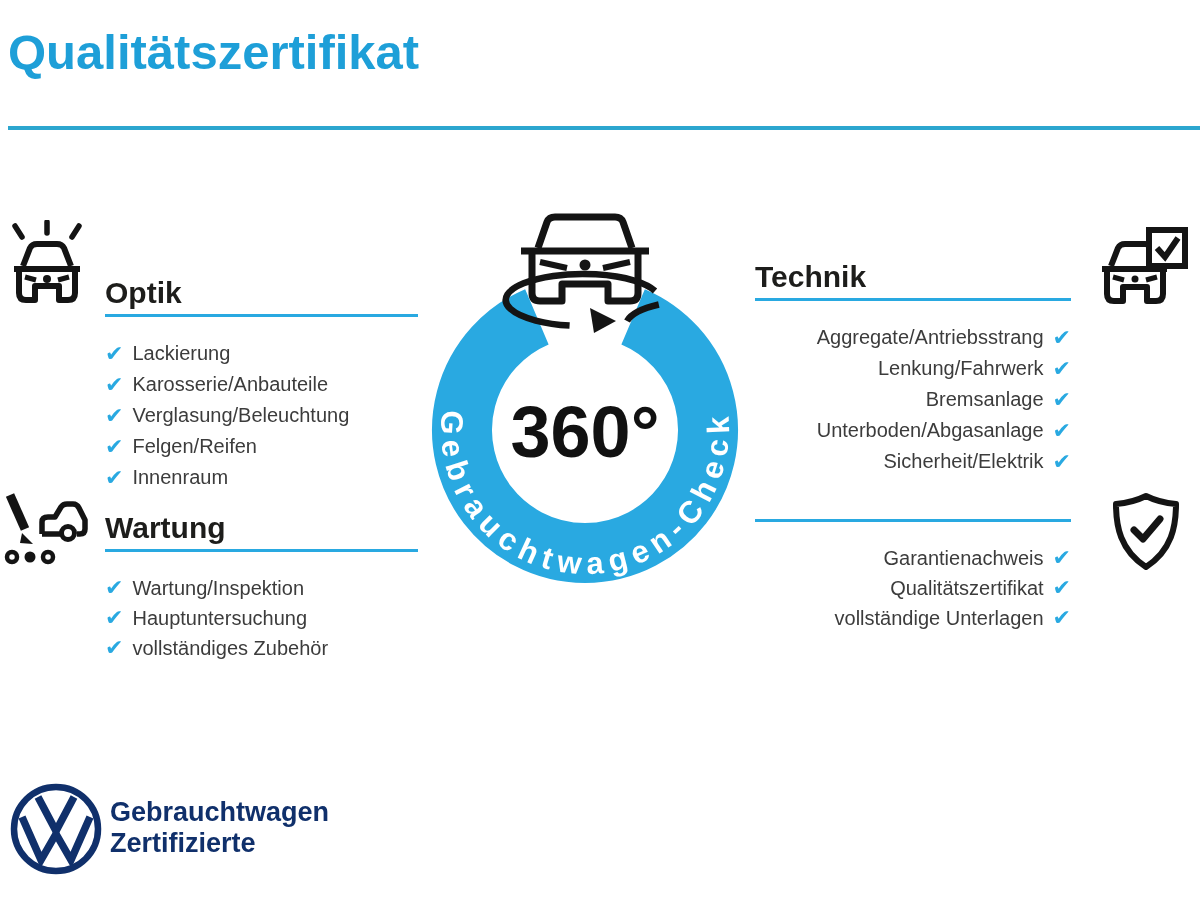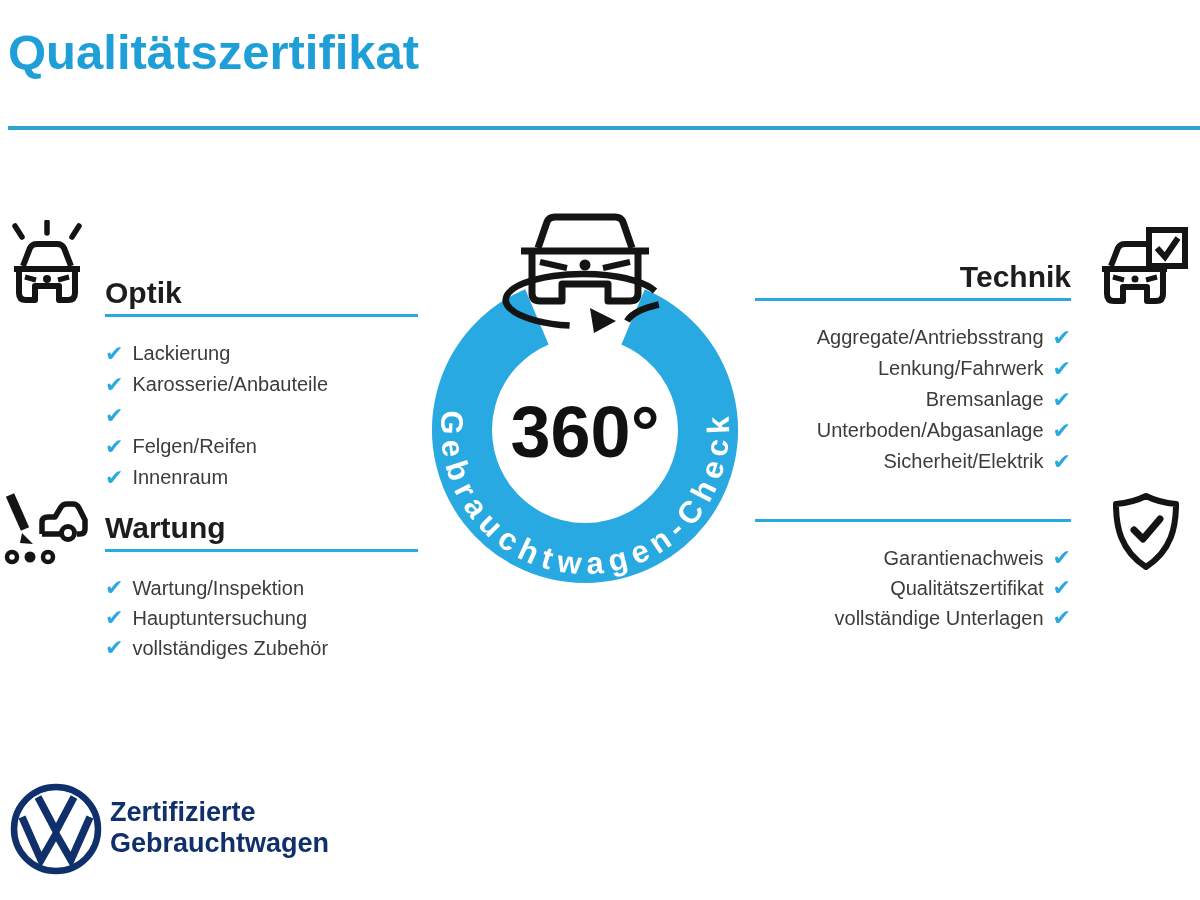--- a/index.html
+++ b/index.html
@@ -21,21 +21,21 @@
   .sec .rule{height:3px;background:#29A9E1;margin-top:6px;}
   .sec ul{list-style:none;margin:21px 0 0 0;padding:0;}
   .sec li{display:flex;align-items:center;gap:9px;font-size:20px;color:#3C3C3C;}
   .sec.row31 li{height:31px;}
   .sec.row30 li{height:30px;}
   .check{
     color:#29A9E1;font-weight:bold;font-size:22px;line-height:1;
     font-family:"DejaVu Sans", sans-serif;
   }
   .sec-right{text-align:right;}
-  .sec-right h2{text-align:right;}
+  .sec-right h2{text-align:left;}
   .sec-right li{justify-content:flex-end;}
   #sec-optik{left:105px;top:278px;}
   #sec-wartung{left:105px;top:513px;}
   #sec-technik{left:755px;top:262px;width:316px;}
   #sec-garantie{left:755px;top:513px;width:316px;}
   
   .corner-icon{position:absolute;}
   #icon-optik{left:2px;top:220px;}
   #icon-wartung{left:0px;top:487px;}
   #icon-technik{left:1097px;top:226px;}
@@ -96,20 +96,21 @@
     <li>
         <span class="check">✔</span>
         <span>Lackierung</span>
       </li>
     <li>
         <span class="check">✔</span>
         <span>Karosserie/Anbauteile</span>
       </li>
     <li>
         <span class="check">✔</span>
+        <span>Verglasung/Beleuchtung</span>
       </li>
     <li>
         <span class="check">✔</span>
         <span>Felgen/Reifen</span>
       </li>
     <li>
         <span class="check">✔</span>
         <span>Innenraum</span>
       </li>
   </ul>
@@ -203,15 +204,15 @@
     <path d="M196,116 L170,103 L174,128 Z" fill="#141414" stroke="none"></path>
   </g>
 </svg>
 
 <svg id="vw-logo" width="96" height="96" viewBox="0 0 96 96" fill="none" stroke="#10306B">
   <circle cx="48" cy="48" r="42" stroke-width="6.5"></circle>
   <path d="M30,16 L48,50 L66,16" stroke-width="7.5"></path>
   <path d="M14,36 L33,79 L48,53 L63,79 L82,36" stroke-width="7.5"></path>
 </svg>
 <div class="brand-text">
+  <div>Gebrauchtwagen</div>
   <div>Zertifizierte</div>
-  <div>Gebrauchtwagen</div>
 </div>
 
 </body></html>

